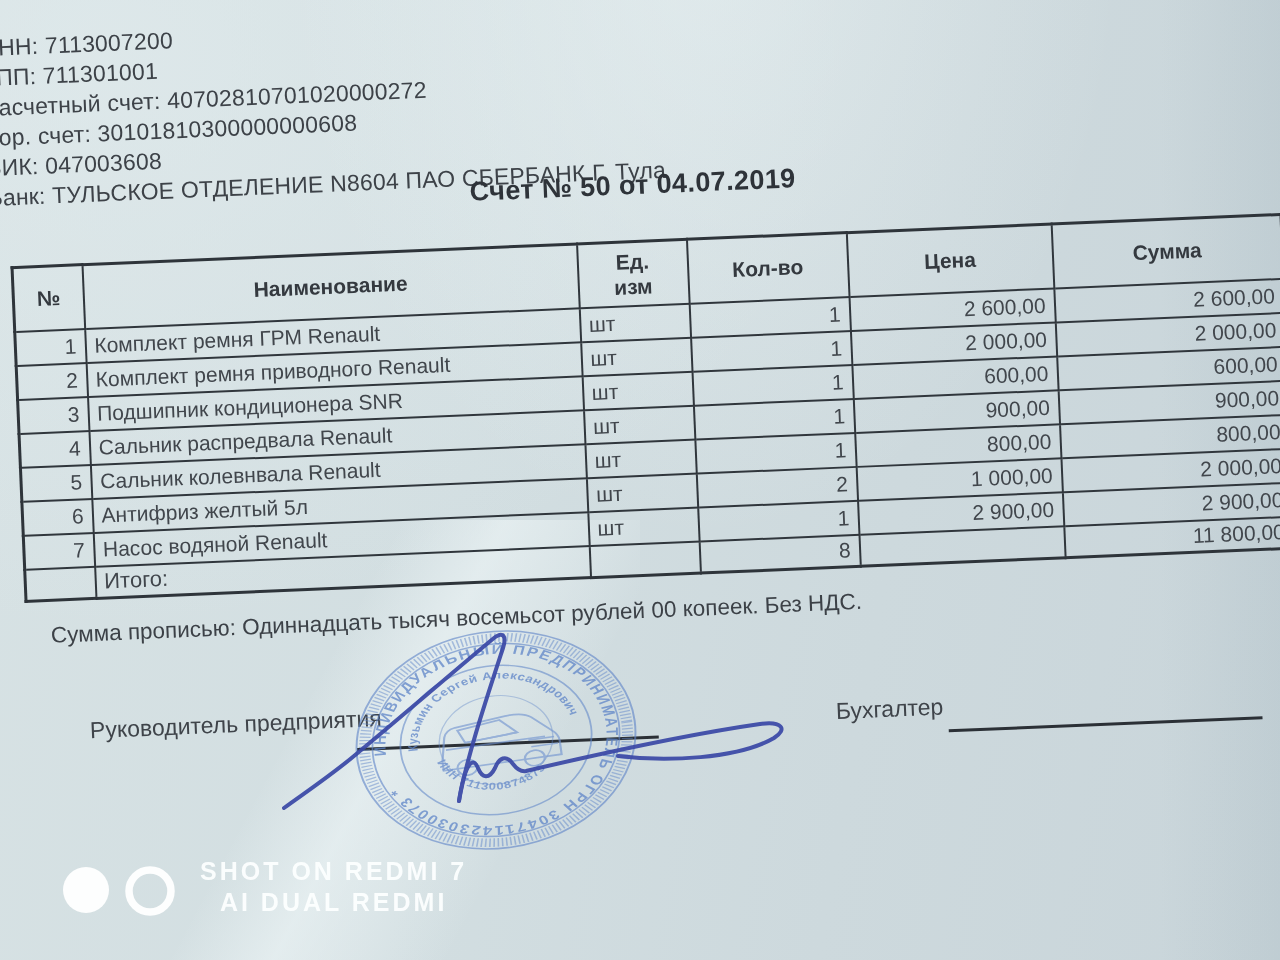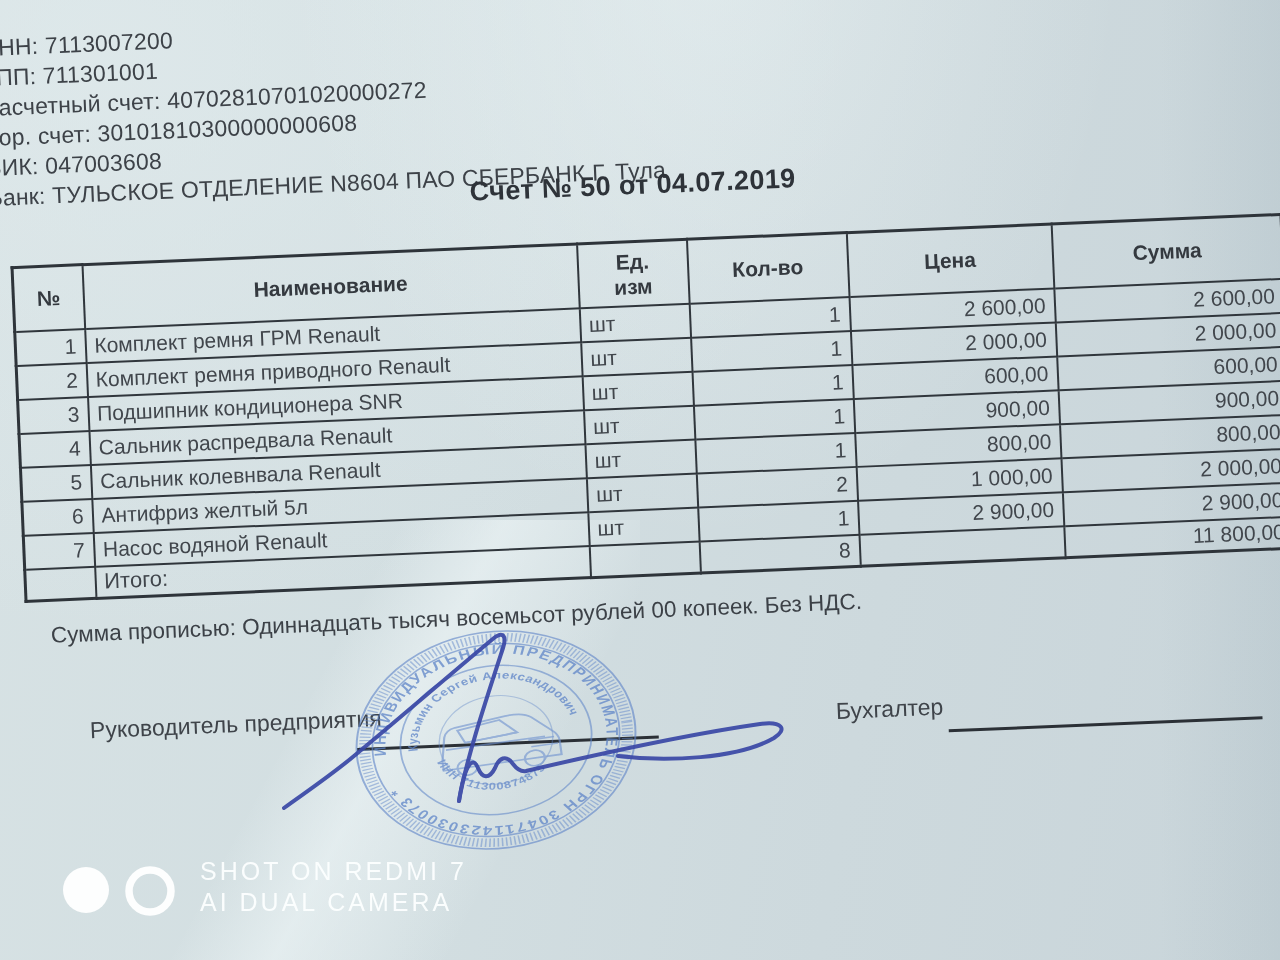--- a/index.html
+++ b/index.html
@@ -38,21 +38,21 @@
   .sig-dir-line{position:absolute;left:346px;top:712px;width:302px;height:24px;border-bottom:3px solid #2b3036;}
   .sig-acc-label{position:absolute;left:826px;top:706px;font-size:23px;white-space:nowrap;}
   .sig-acc-line{position:absolute;left:938px;top:718px;width:314px;height:24px;border-bottom:3px solid #2b3036;}
 
   
   .stamp-wrap{position:absolute;left:346px;top:624px;width:300px;height:232px;transform:rotate(-8deg);opacity:.88;}
   .ink{position:absolute;left:270px;top:596px;width:540px;height:270px;}
 
   
   .wm{position:absolute;left:58px;top:856px;display:flex;align-items:flex-start;color:rgba(253,255,255,.93);}
-  .wm-text{margin-left:22px;font-size:25px;font-weight:400;letter-spacing:3px;line-height:31px;white-space:nowrap;}
+  .wm-text{margin-left:22px;font-size:25px;font-weight:700;letter-spacing:3px;line-height:31px;white-space:nowrap;text-align:center;}
 </style>
 </head>
 <body>
 
 <div class="photo">
   <div class="streak"></div>
   <div class="edge-shade"></div>
 
   <div class="doc">
 
@@ -205,16 +205,16 @@
     </g>
   </svg>
 
   <div class="wm">
     <svg width="120" height="62" viewBox="0 0 120 62">
       <circle cx="28" cy="34" r="23" fill="rgba(255,255,255,0.95)"></circle>
       <circle cx="92" cy="35" r="21" fill="none" stroke="rgba(255,255,255,0.95)" stroke-width="7.5"></circle>
     </svg>
     <div class="wm-text">
       <div>SHOT ON REDMI 7</div>
-      <div>AI DUAL CAMERA</div>
+      <div>AI DUAL REDMI</div>
     </div>
   </div>
 </div>
 
 </body></html>

